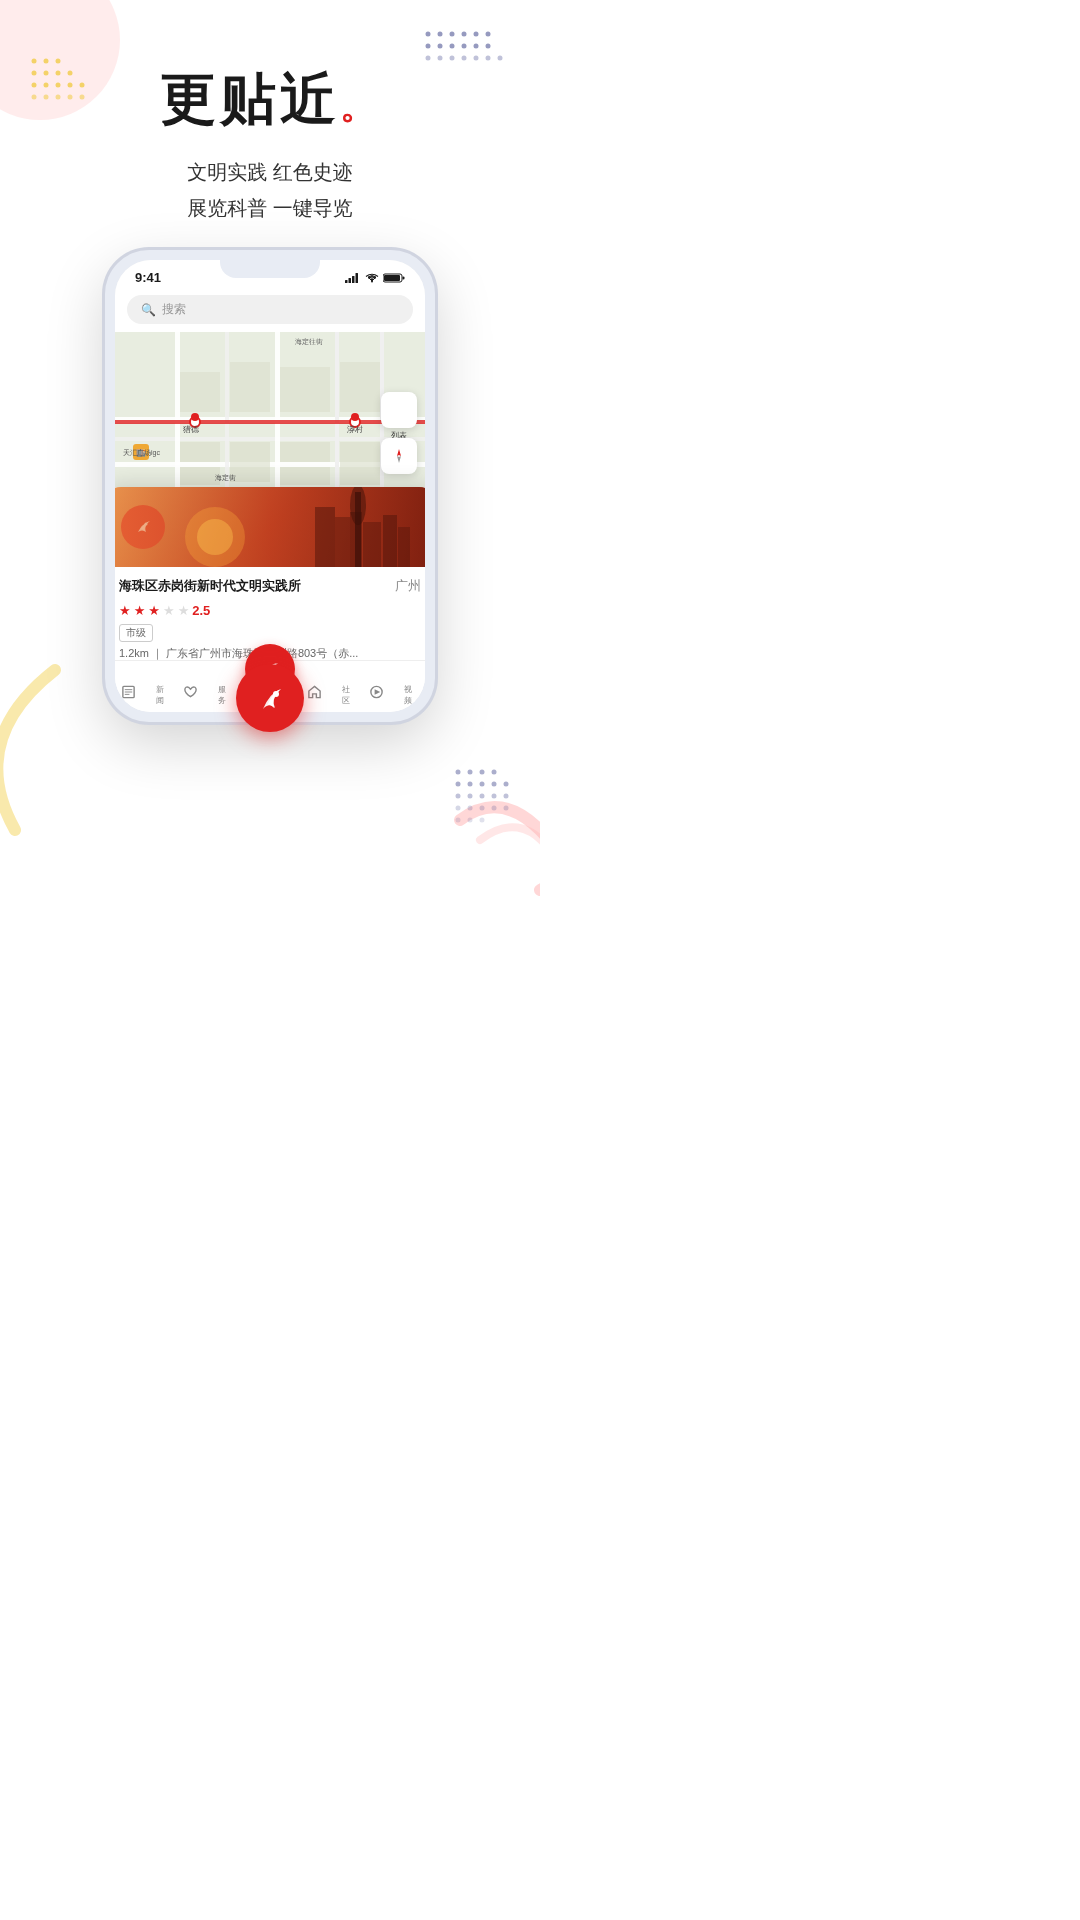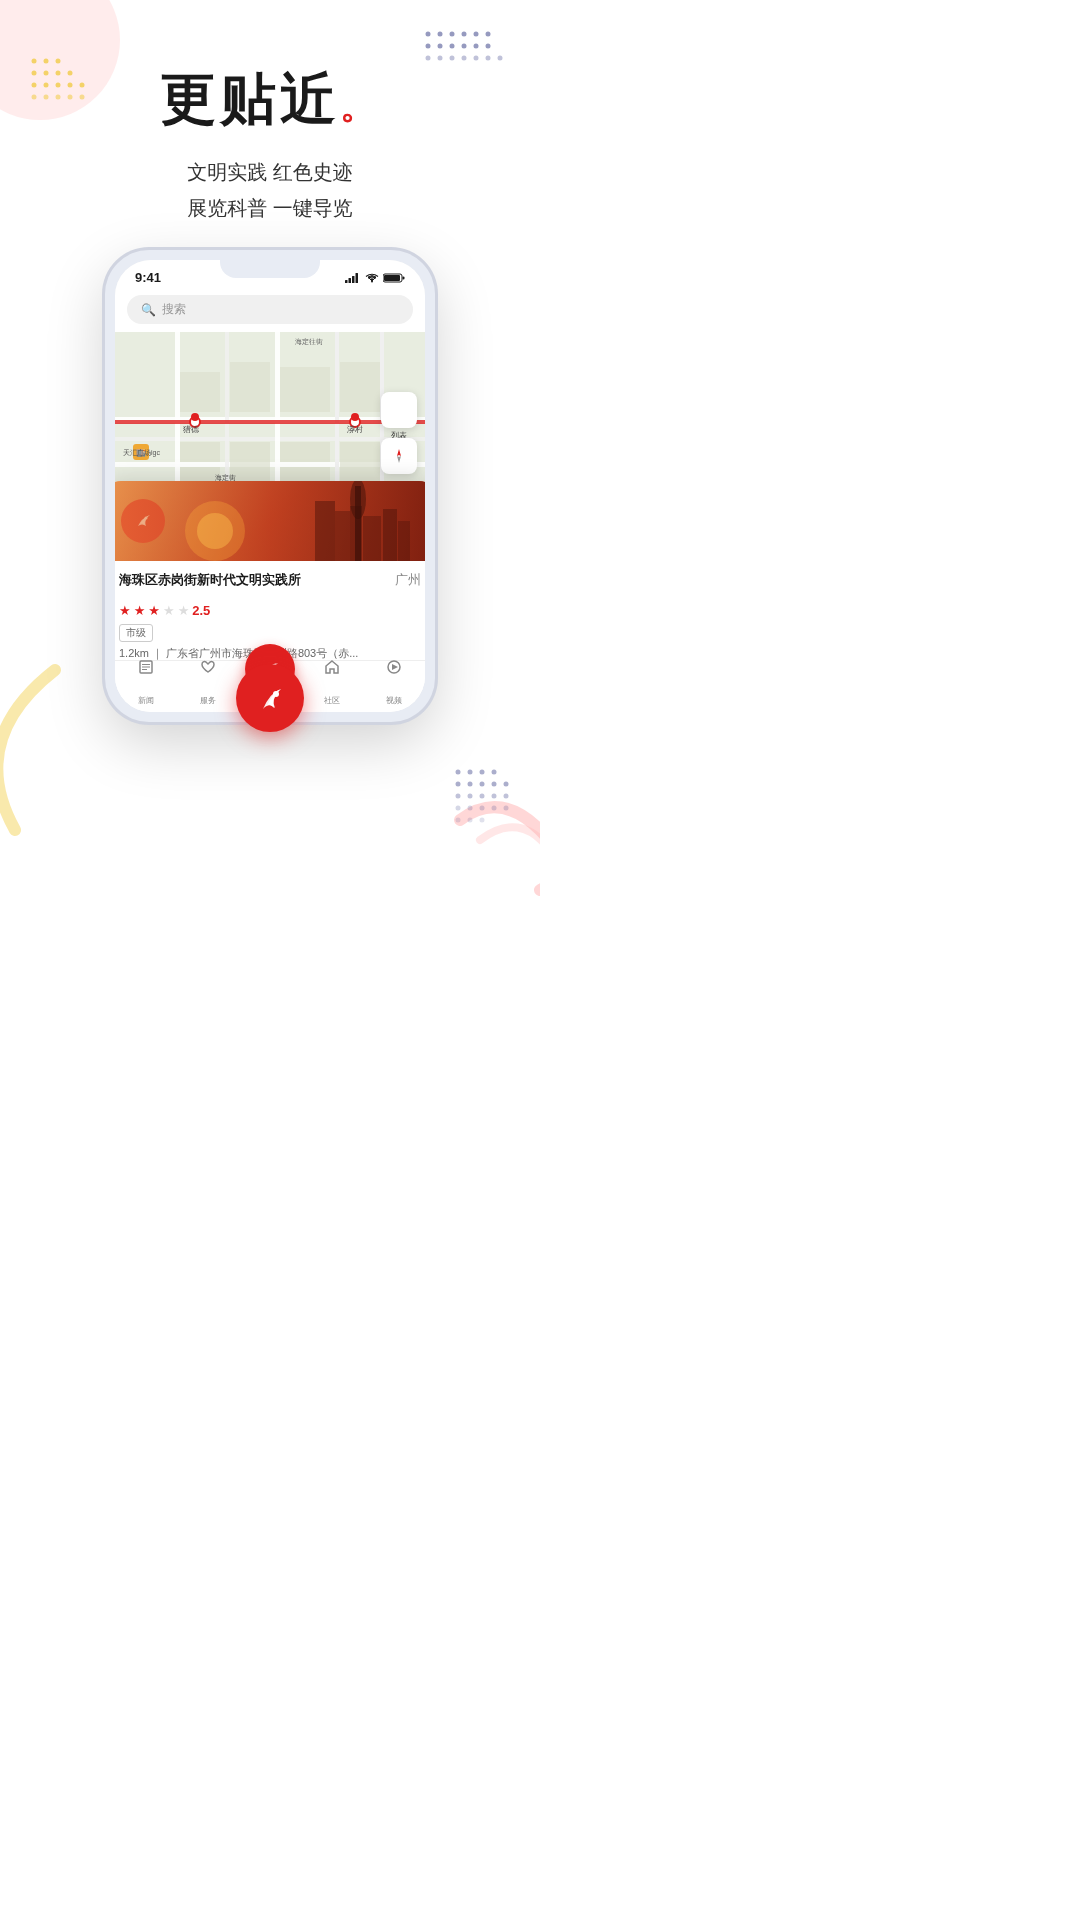--- a/index.html
+++ b/index.html
@@ -254,21 +254,21 @@
     }
 
     .card-content {
       padding: 10px 14px;
     }
 
     .card-title-row {
       display: flex;
       justify-content: center;
       align-items: flex-start;
-      margin-bottom: 14px;
+      margin-bottom: 8px;
     }
     .card-title {
       font-size: 13px;
       font-weight: 700;
       color: #1a1a1a;
       flex: 1;
     }
     .card-city {
       font-size: 13px;
       color: #888;
@@ -336,22 +336,22 @@
       border-top: 1px solid #eee;
       display: flex;
       align-items: flex-end;
       justify-content: space-around;
       padding-bottom: 6px;
       z-index: 20;
     }
 
     .bottom-tab {
       display: flex;
-      flex-direction: column;
-      align-items: center;
+      flex-direction: row;
+      align-items: flex-start;
       gap: 20px;
       font-size: 9px;
       color: #888;
       width: 50px;
     }
 
     .center-fab {
       width: 50px;
       height: 50px;
       background: #e02020;

